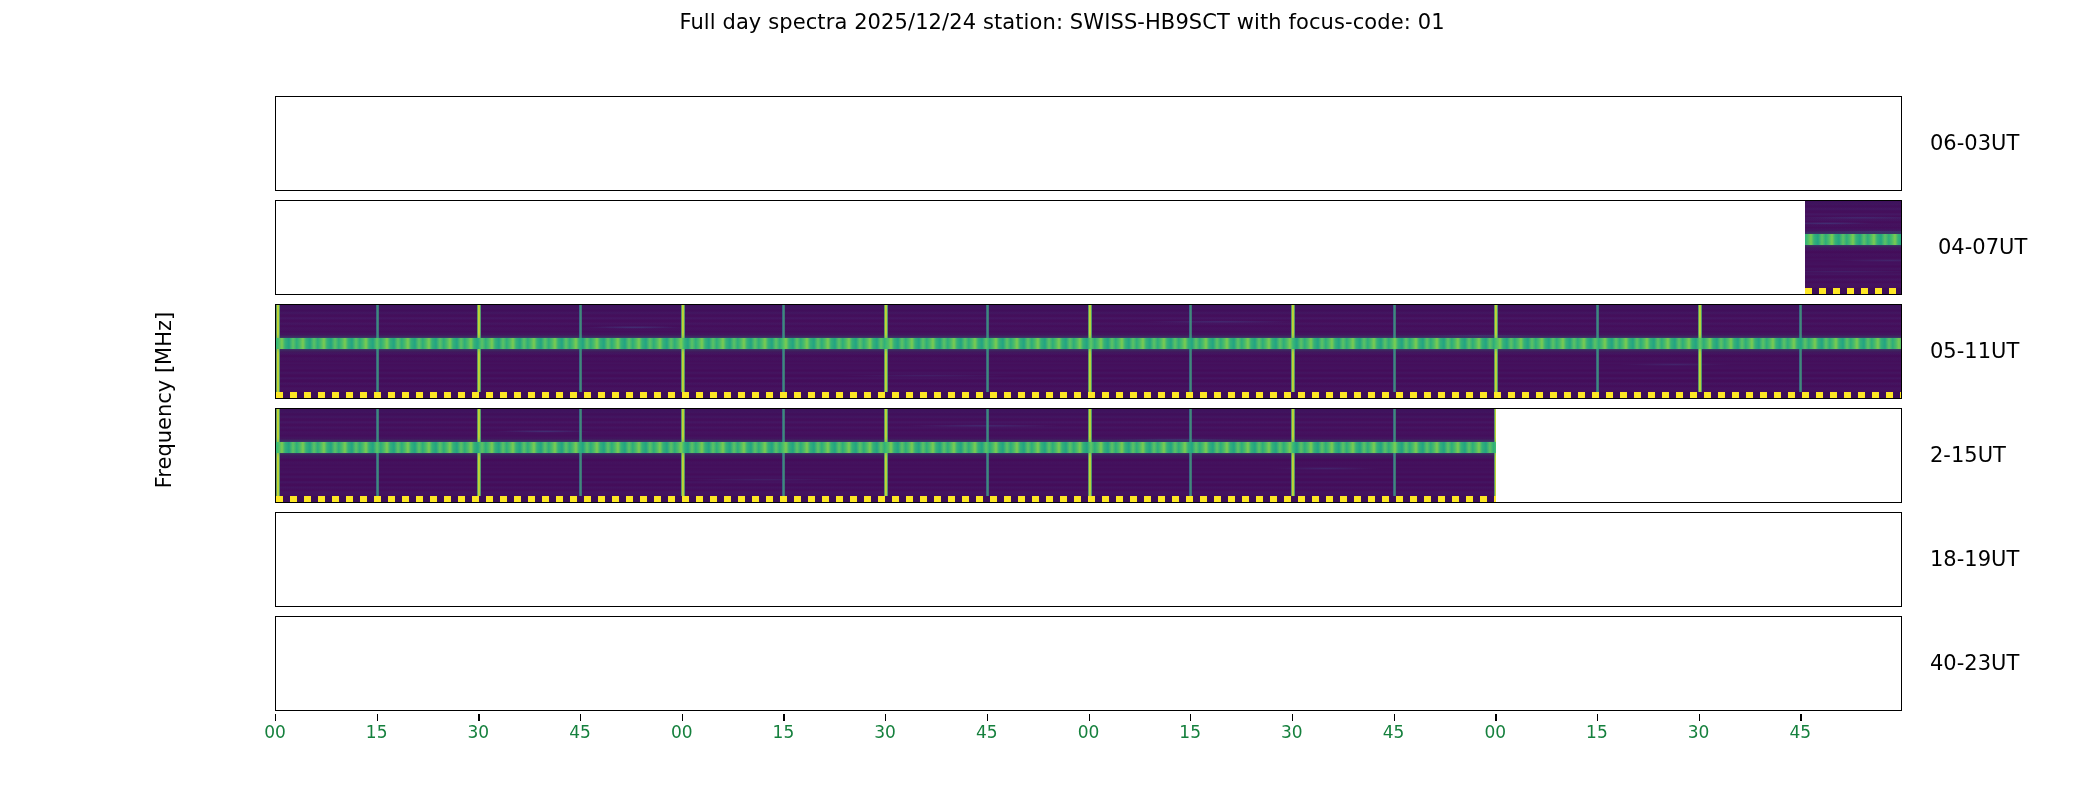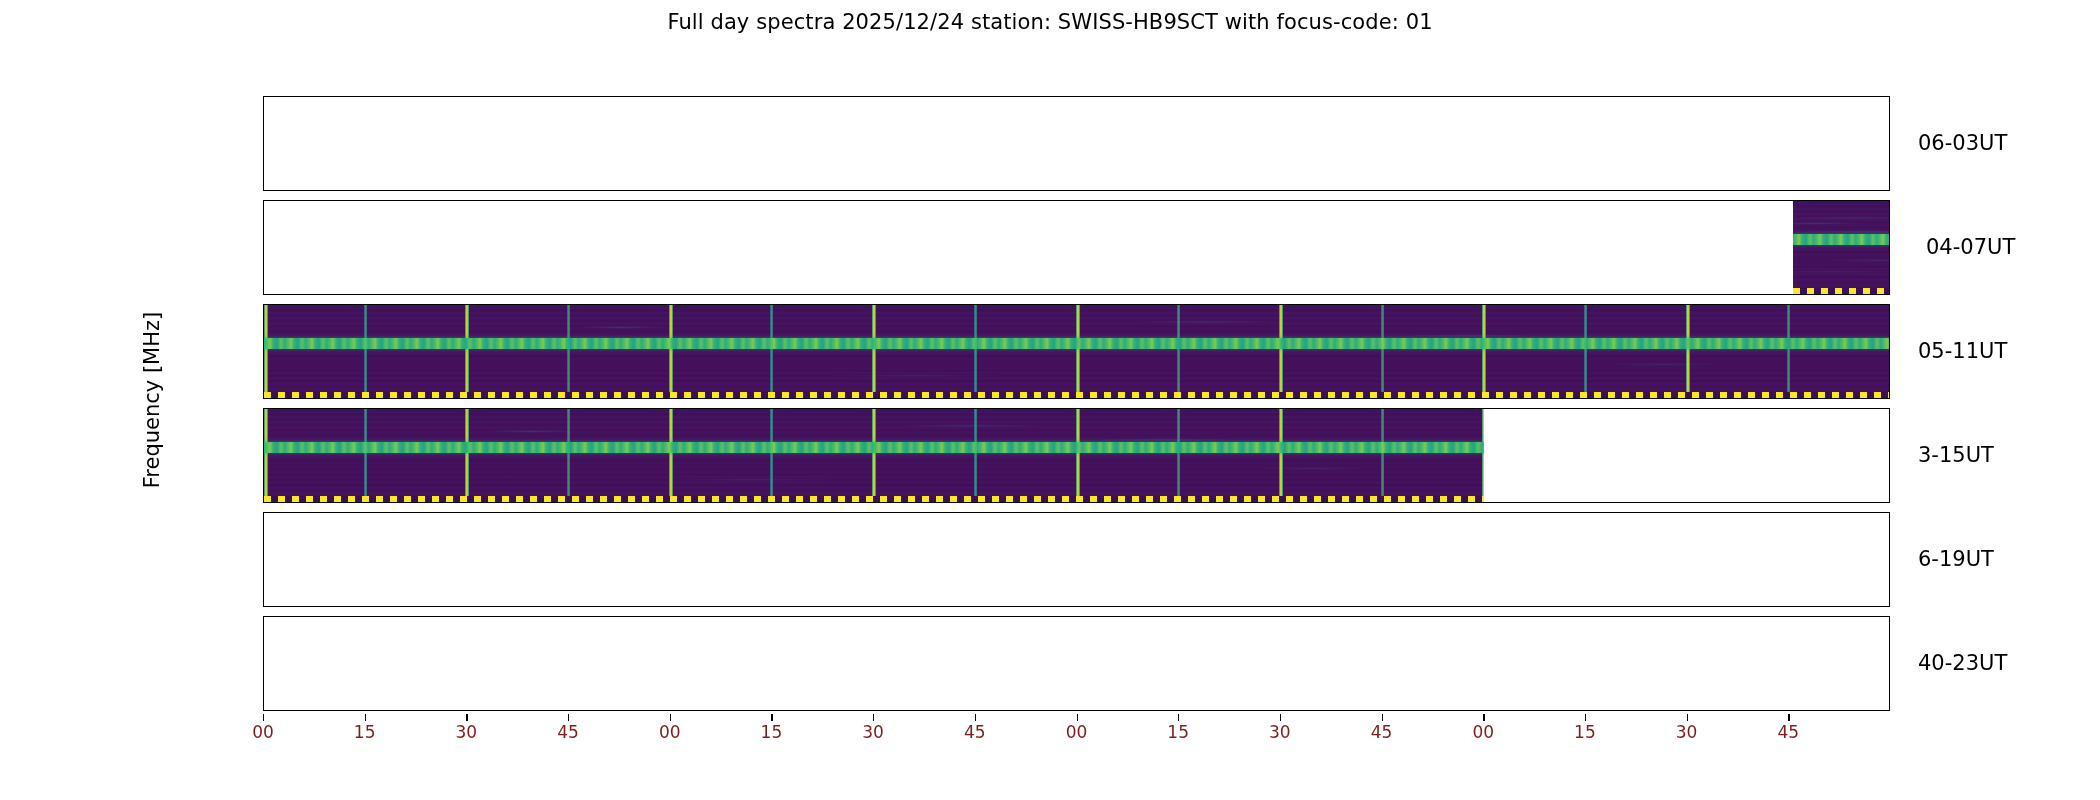--- a/index.html
+++ b/index.html
@@ -11,21 +11,21 @@
     width: 2100px;
     height: 800px;
     overflow: hidden;
     font-family: "DejaVu Sans", "Liberation Sans", sans-serif;
     color: #000000;
     position: relative;
   }
 
   #figure {
     position: absolute;
-    left: 0;
+    left: 12px;
     top: 0;
     width: 1760px;
     height: 800px;
     background: #ffffff;
     padding-left: 48px;
   }
 
   
   #figure-title {
     position: absolute;
@@ -229,21 +229,21 @@
     height: 7px;
     background: #000000;
   }
   .xtick-label {
     position: absolute;
     top: 10px;
     width: 40px;
     margin-left: -20px;
     text-align: center;
     font-size: 17px;
-    color: #7f1d1d;
+    color: #15803d;
     line-height: 1;
   }
 </style>
 </head>
 <body>
 
 <div id="figure">
 
   <div id="figure-title">Full day spectra 2025/12/24 station: SWISS-HB9SCT with focus-code: 01</div>
 
@@ -404,16 +404,16 @@
       <div class="xtick-label" style="left: 1321.94px;">15</div>
       <div class="xtick-mark" style="left: 1423.62px;"></div>
       <div class="xtick-label" style="left: 1423.62px;">30</div>
       <div class="xtick-mark" style="left: 1525.31px;"></div>
       <div class="xtick-label" style="left: 1525.31px;">45</div>
     </div>
 
 <div class="row-label" style="top: 132.5px;">06-03UT</div>
     <div class="row-label" style="top: 236.5px; margin-left: 8px;">04-07UT</div>
     <div class="row-label" style="top: 340.5px;">05-11UT</div>
-    <div class="row-label" style="top: 444.5px;">3-15UT</div>
-    <div class="row-label" style="top: 548.5px;">6-19UT</div>
+    <div class="row-label" style="top: 444.5px;">2-15UT</div>
+    <div class="row-label" style="top: 548.5px;">18-19UT</div>
     <div class="row-label" style="top: 652.5px;">40-23UT</div>
   </div>
 
 </body></html>

